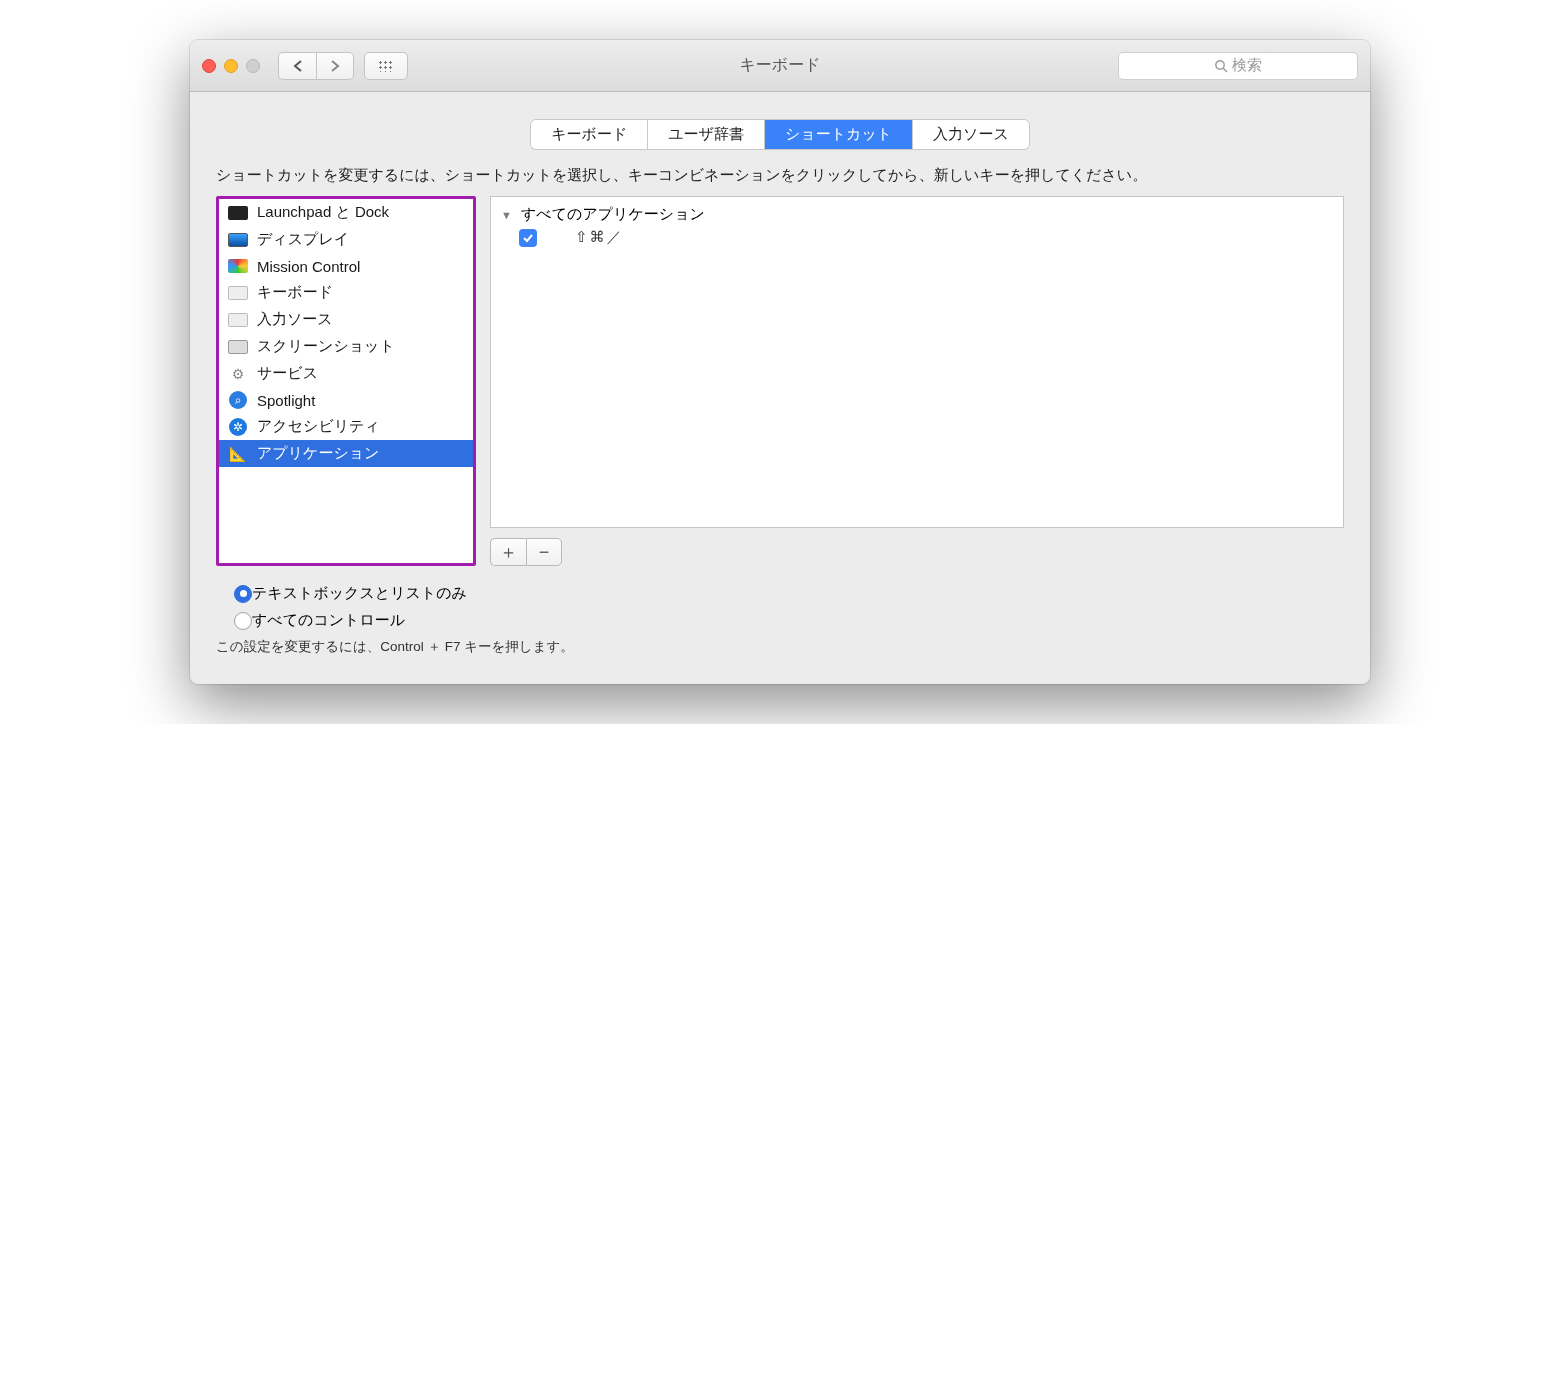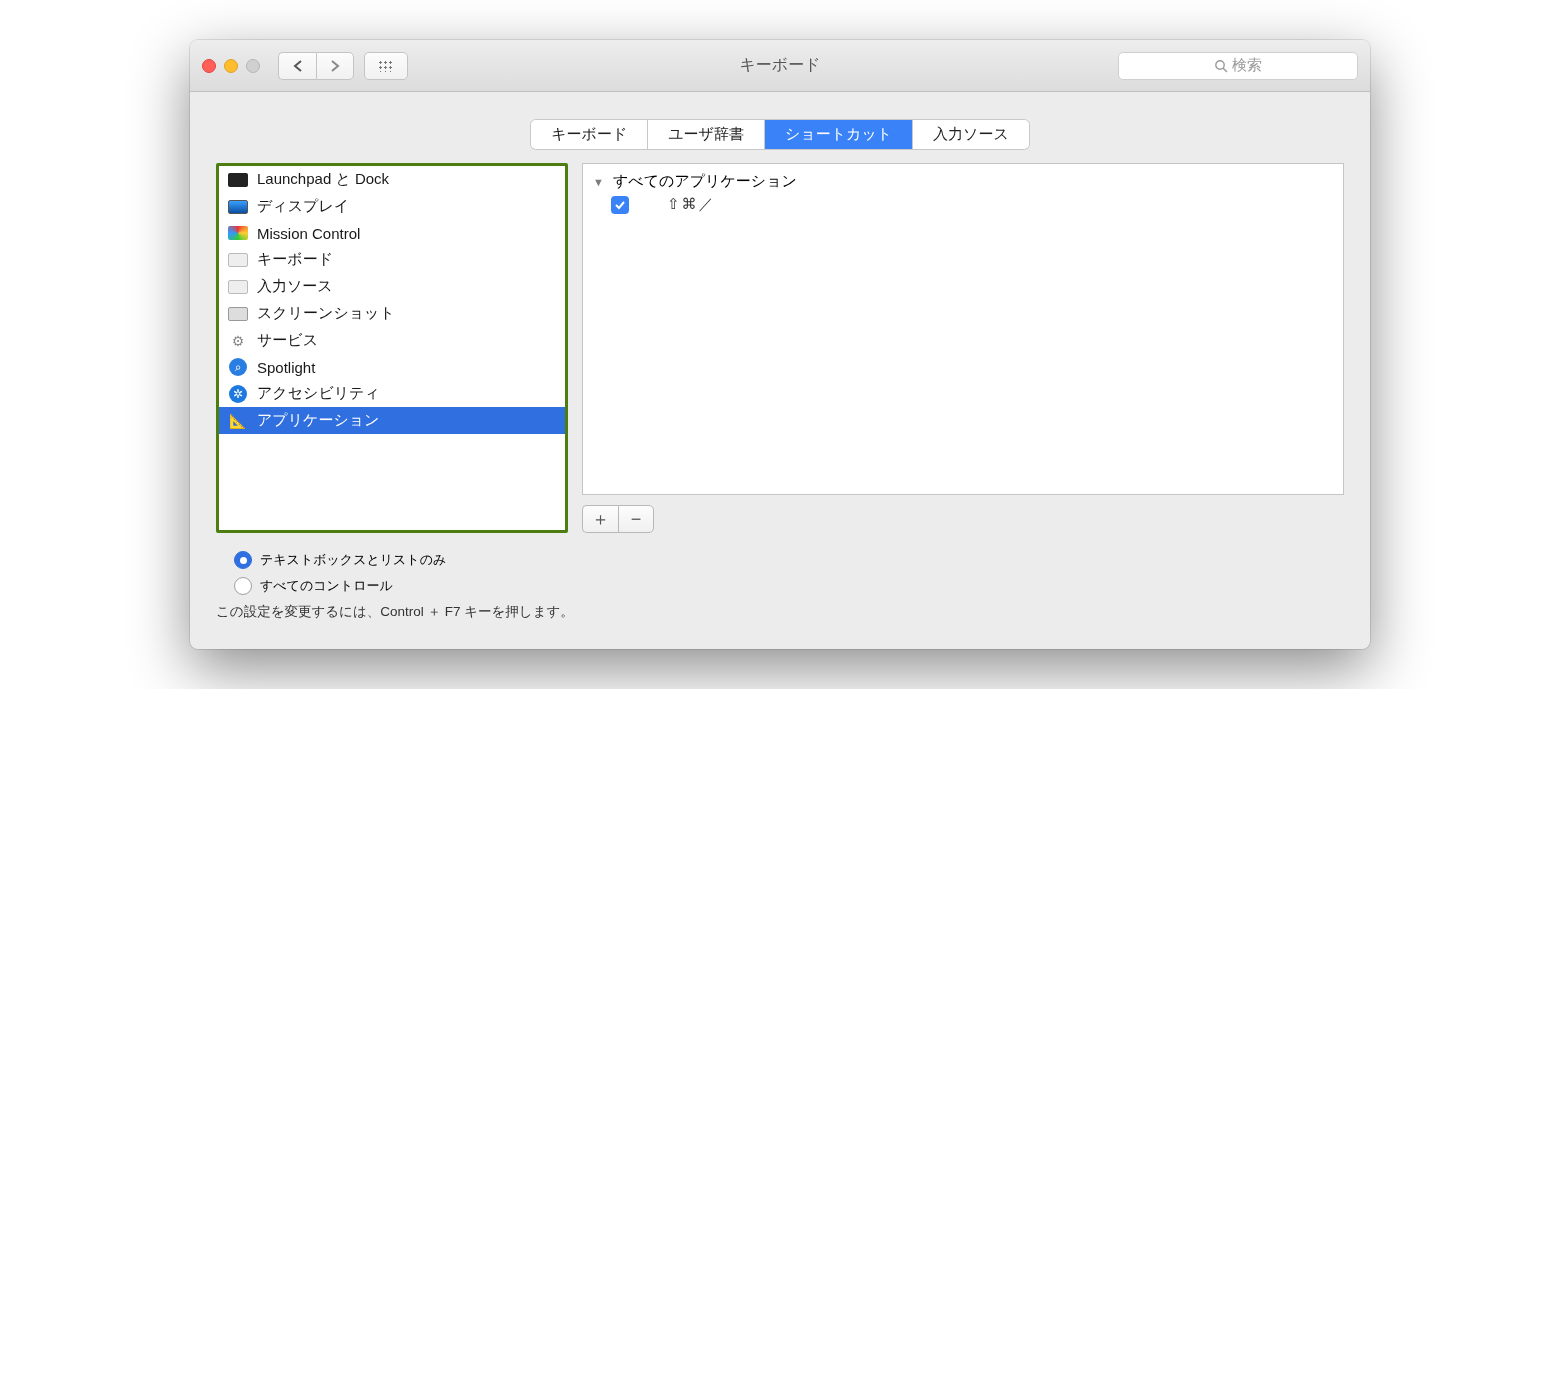--- a/index.html
+++ b/index.html
@@ -69,21 +69,21 @@
     padding:5px 20px;font-size:15px;background:#fff;color:#222;border-right:1px solid #c8c8c8;
     display:flex;align-items:center;
   }
   .seg:last-child{border-right:none;}
   .seg.active{background:#3a82f7;color:#fff;}
   
   .content{padding:0 26px 28px;}
   .instr{font-size:15px;color:#222;line-height:1.55;margin-bottom:10px;}
   .panes{display:flex;gap:14px;}
   .catpane{
-    width:352px;height:370px;border:3px solid #4d7c0f;border-radius:2px;background:#fff;overflow:hidden;
+    width:260px;height:370px;border:3px solid #a21caf;border-radius:2px;background:#fff;overflow:hidden;
   }
   .catitem{
     display:flex;align-items:center;gap:8px;padding:4px 8px;font-size:15px;color:#181818;
   }
   .catitem.selected{background:#2f6fe0;color:#fff;}
   .cicon{width:22px;height:18px;display:flex;align-items:center;justify-content:center;font-size:14px;}
   .rightwrap{flex:1;display:flex;flex-direction:column;}
   .detailpane{
     flex:1;height:370px;border:1px solid #c5c5c5;background:#fff;padding:6px 10px;font-size:15px;
   }
@@ -97,21 +97,21 @@
   .chk svg{width:12px;height:12px;}
   .plusminus{display:flex;margin-top:10px;}
   .pm{
     width:36px;height:28px;border:1px solid #b8b8b8;background:linear-gradient(#fdfdfd,#f0f0f0);
     display:flex;align-items:center;justify-content:center;font-size:18px;color:#555;
   }
   .pm:first-child{border-radius:5px 0 0 5px;border-right:none;}
   .pm:last-child{border-radius:0 5px 5px 0;}
   .fkatext{font-size:15px;margin-top:22px;color:#222;}
   .radios{margin:18px 0 8px 18px;}
-  .radiorow{display:flex;align-items:center;gap:8px;font-size:13px;margin-bottom:8px;}
+  .radiorow{display:flex;align-items:center;font-size:15px;margin-bottom:8px;}
   .radio{
     width:18px;height:18px;border-radius:50%;border:1px solid #a0a0a0;background:#fff;
     display:flex;align-items:center;justify-content:center;
   }
   .radio.on{border-color:#2f6fe0;background:#2f6fe0;}
   .radio.on::after{content:"";width:7px;height:7px;border-radius:50%;background:#fff;}
   .hint{font-size:13.5px;color:#333;margin-top:4px;}
   
   .footer{
     display:flex;align-items:center;padding:22px 26px 26px;font-size:15px;gap:10px;
@@ -184,20 +184,21 @@
   <div class="tabbar">
     <div class="segmented">
       <div class="seg">キーボード</div>
       <div class="seg">ユーザ辞書</div>
       <div class="seg active">ショートカット</div>
       <div class="seg">入力ソース</div>
     </div>
   </div>
 
   <div class="content">
+    <div class="instr">ショートカットを変更するには、ショートカットを選択し、キーコンビネーションをクリックしてから、新しいキーを押してください。</div>
 
     <div class="panes">
 
       <div class="catpane">
         <div class="catitem">
           <span class="cicon">
               <span class="ic-rect ic-launch"></span>
             </span>
           <span>Launchpad と Dock</span>
         </div>

